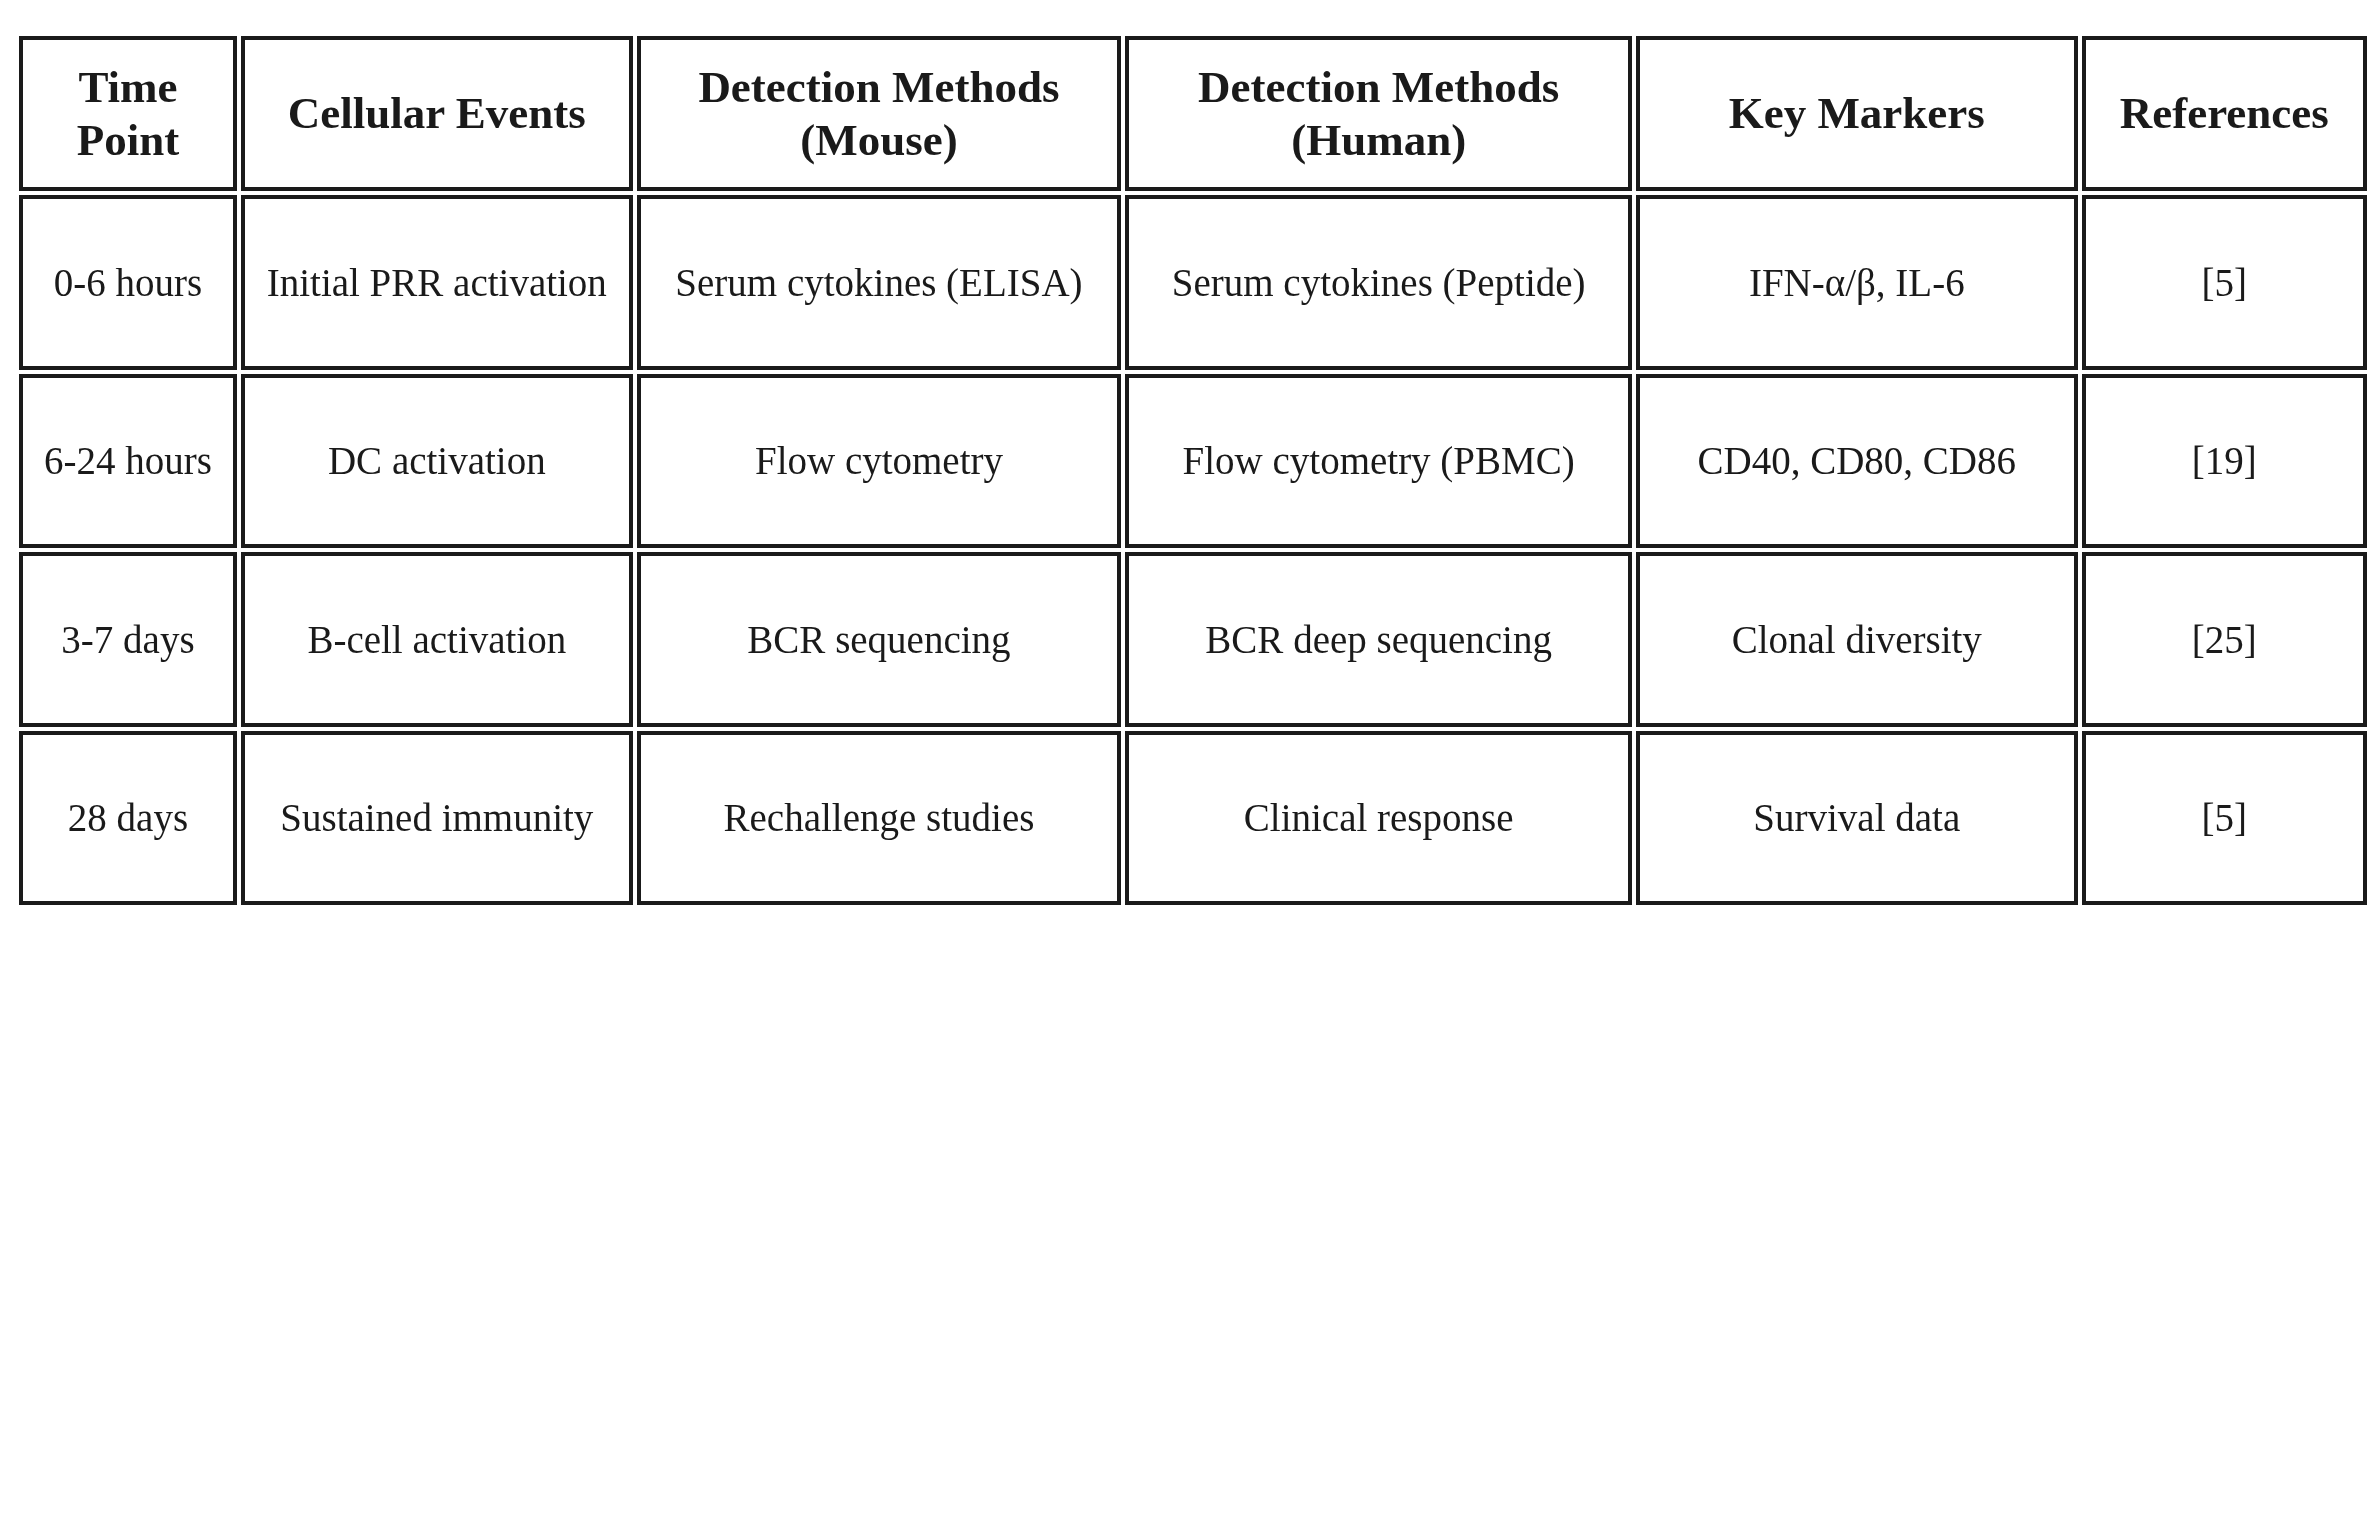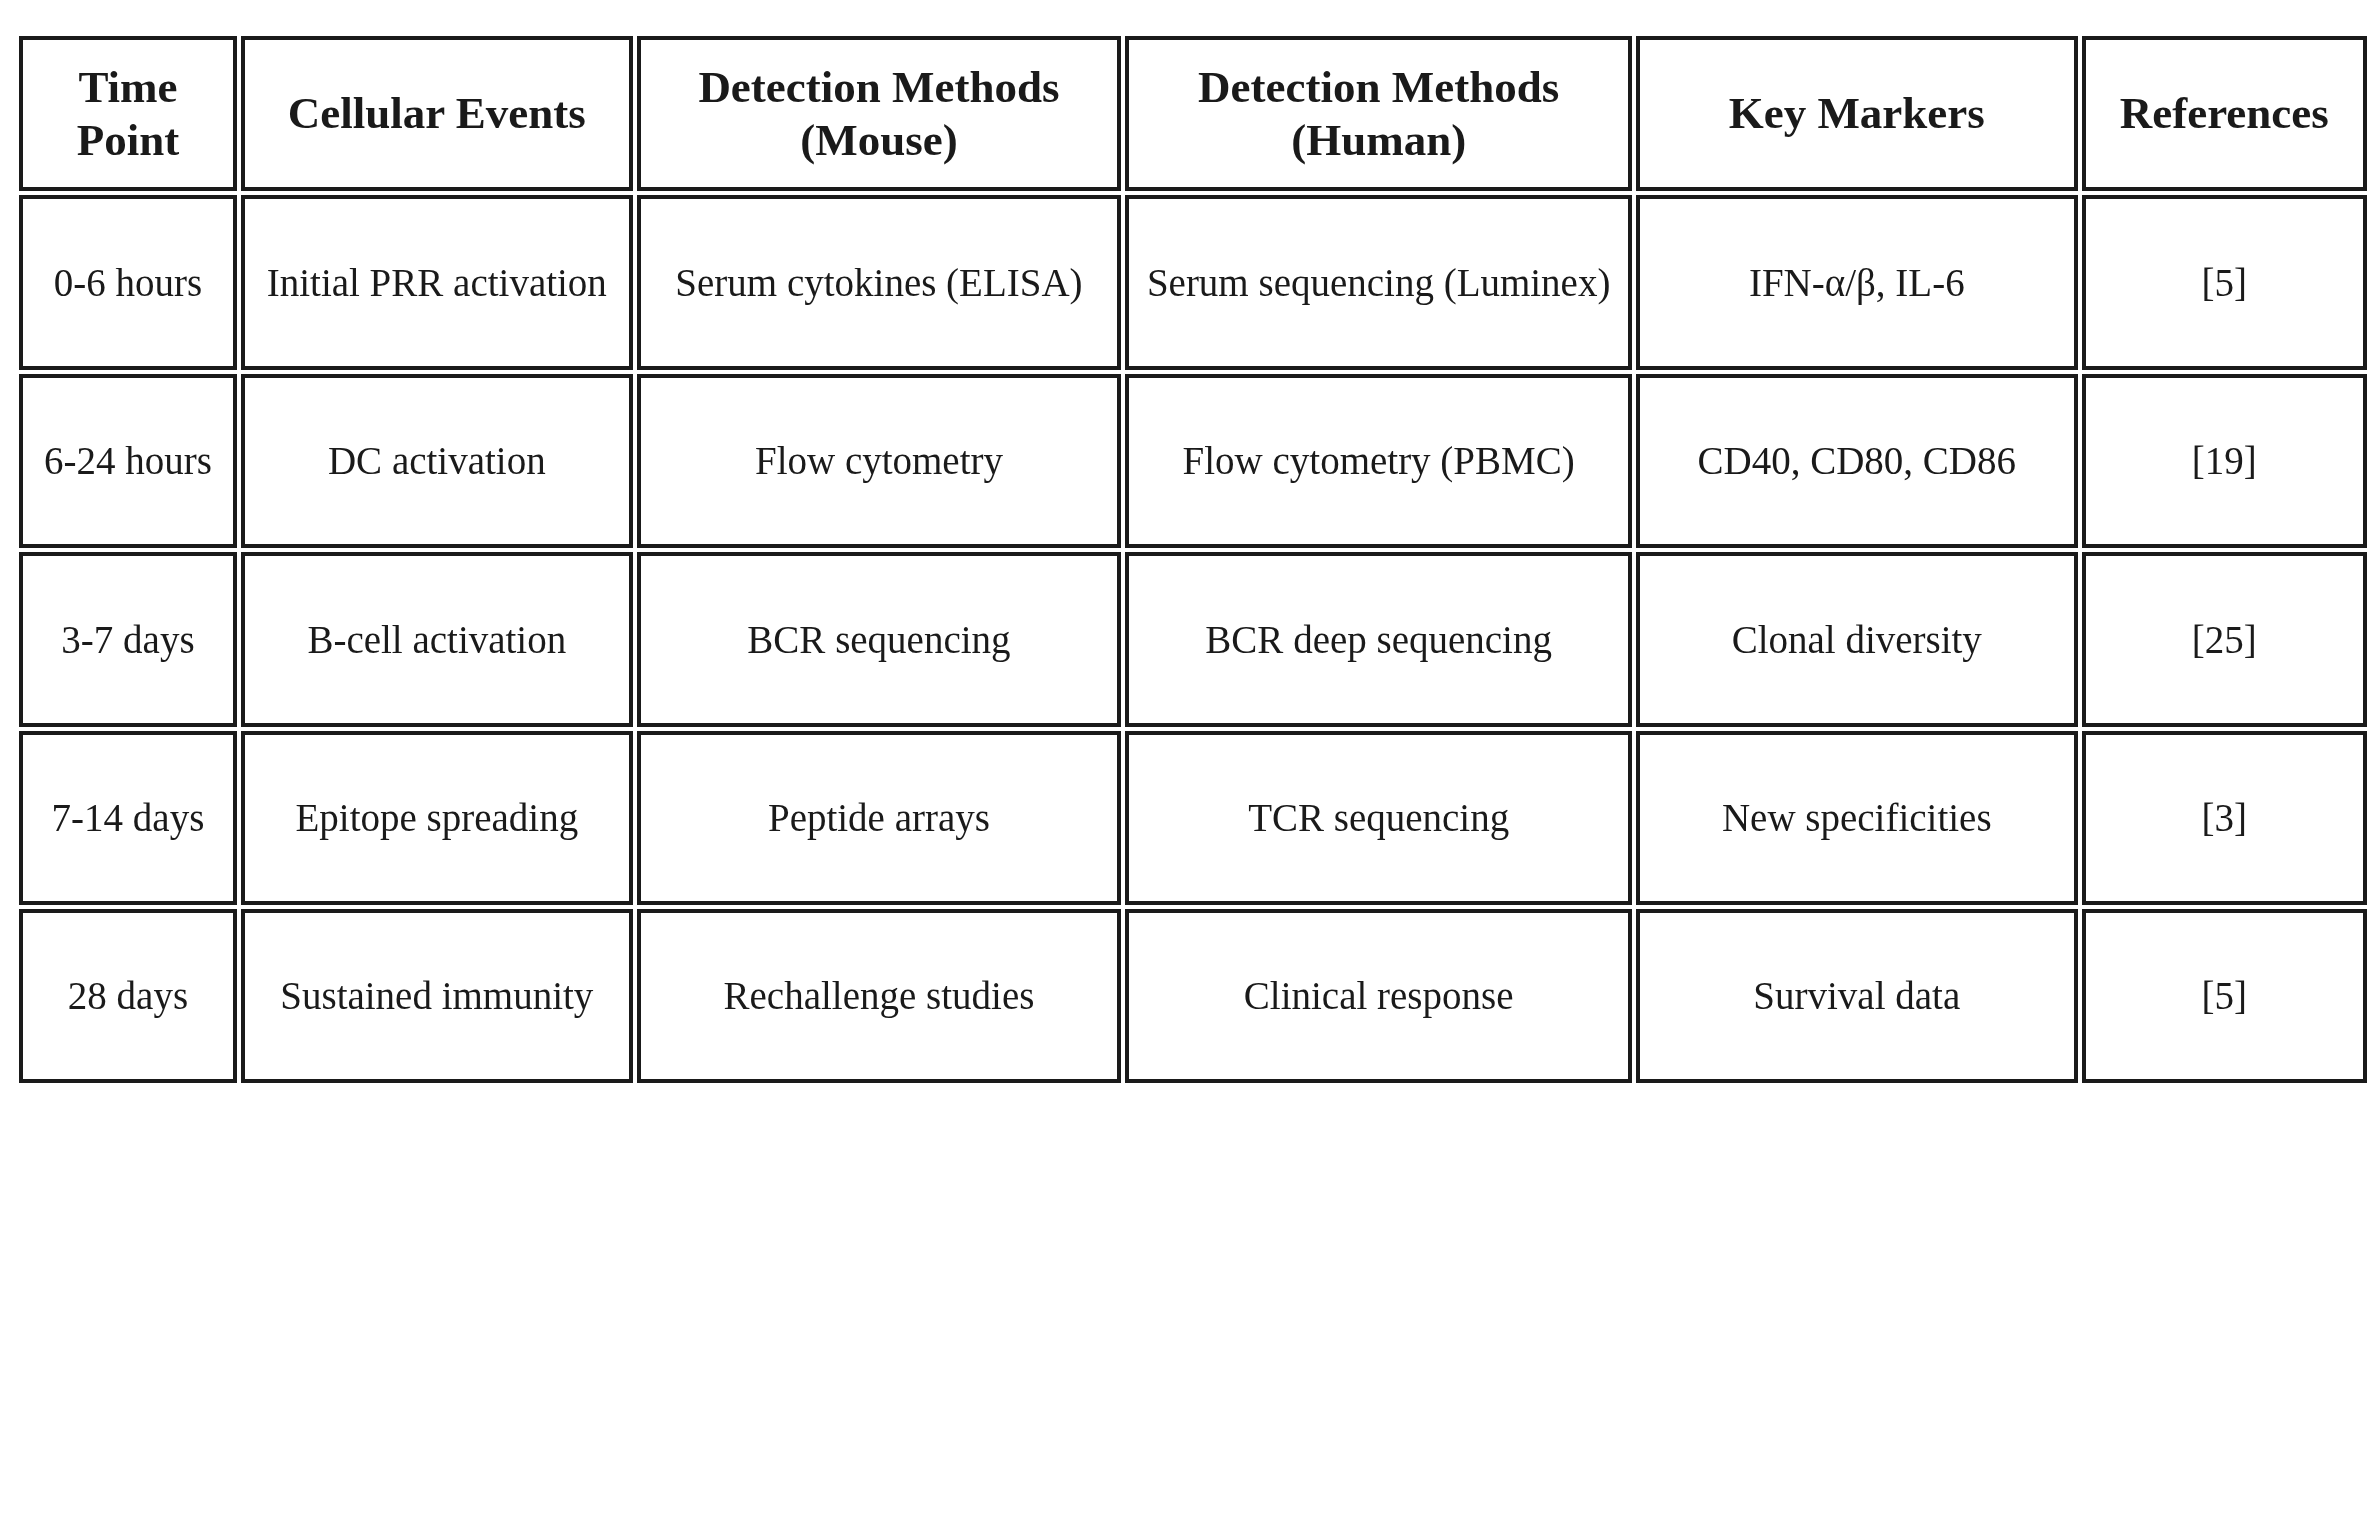--- a/index.html
+++ b/index.html
@@ -92,49 +92,41 @@
         <th>Detection Methods (Human)</th>
         <th>Key Markers</th>
         <th class="tight">References</th>
       </tr>
     </thead>
     <tbody>
       <tr>
         <td>0-6 hours</td>
         <td>Initial PRR activation</td>
         <td>Serum cytokines (ELISA)</td>
-        <td>Serum sequencing (Luminex)</td>
+        <td>Serum cytokines (Peptide)</td>
         <td>IFN-α/β, IL-6</td>
         <td>[5]</td>
       </tr>
       <tr>
         <td>6-24 hours</td>
         <td>DC activation</td>
         <td>Flow cytometry</td>
         <td>Flow cytometry (PBMC)</td>
         <td>CD40, CD80, CD86</td>
         <td>[19]</td>
       </tr>
       <tr>
         <td class="tight">3-7 days</td>
         <td>B-cell activation</td>
         <td>BCR sequencing</td>
         <td>BCR deep sequencing</td>
         <td>Clonal diversity</td>
         <td>[25]</td>
       </tr>
       <tr>
-        <td>7-14 days</td>
-        <td>Epitope spreading</td>
-        <td>Peptide arrays</td>
-        <td>TCR sequencing</td>
-        <td>New specificities</td>
-        <td>[3]</td>
-      </tr>
-      <tr>
         <td class="tight">28 days</td>
         <td>Sustained immunity</td>
         <td>Rechallenge studies</td>
         <td>Clinical response</td>
         <td>Survival data</td>
         <td>[5]</td>
       </tr>
     </tbody>
   </table>
 </div>

